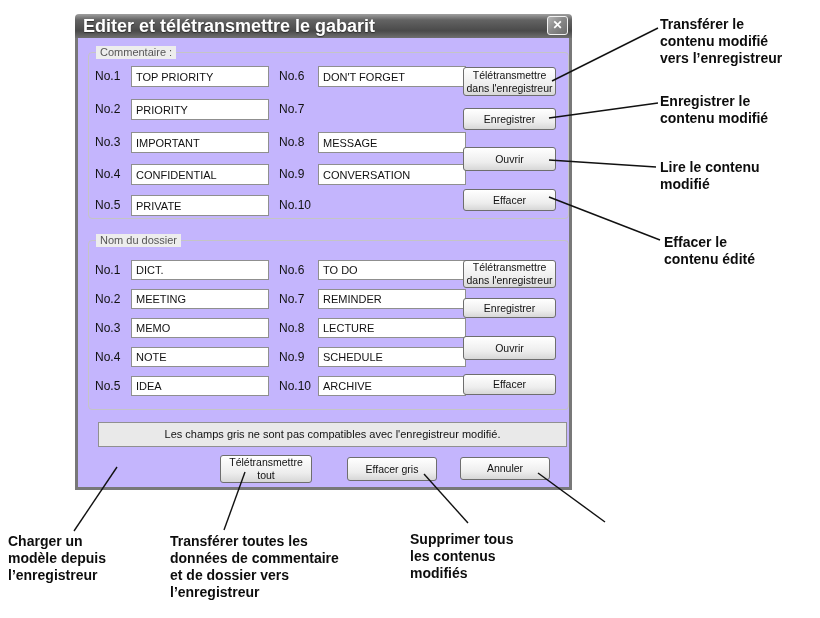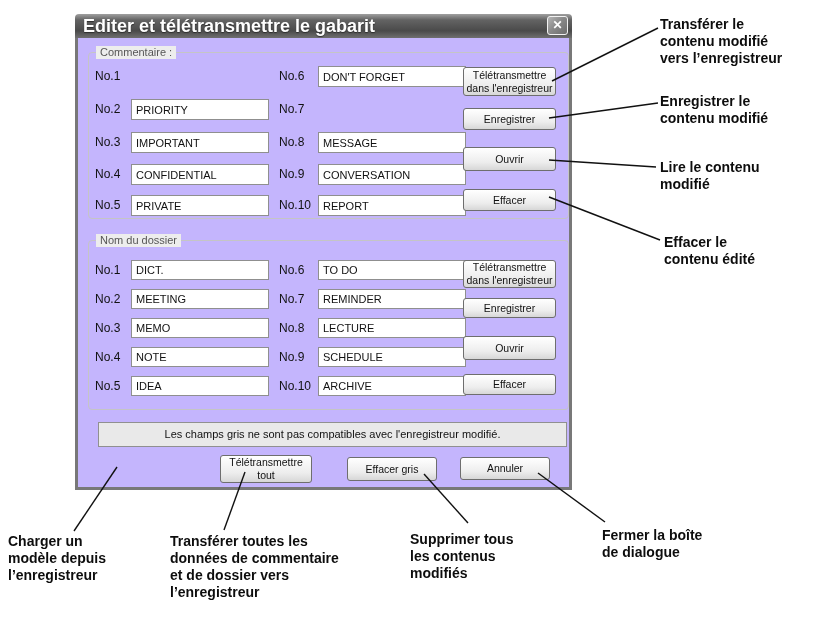--- a/index.html
+++ b/index.html
@@ -67,20 +67,21 @@
     <div class="titlebar">
       <span class="title">Editer et télétransmettre le gabarit</span>
       <button class="closebtn"><span>✕</span></button>
     </div>
     <div class="dlgbody">
 
       <div class="group g1">
         <span class="glabel">Commentaire :</span>
         <div class="row r1">
           <span class="no p1">No.1</span>
+          <input class="fld c1" value="TOP PRIORITY" style="">
           <span class="no p2">No.6</span>
           <input class="fld c2" value="DON'T FORGET" style="">
         </div>
         <div class="row r2">
           <span class="no p1">No.2</span>
           <input class="fld c1" value="PRIORITY" style="">
           <span class="no p2">No.7</span>
         </div>
         <div class="row r3">
           <span class="no p1">No.3</span>
@@ -91,21 +92,20 @@
         <div class="row r4">
           <span class="no p1">No.4</span>
           <input class="fld c1" value="CONFIDENTIAL" style="">
           <span class="no p2">No.9</span>
           <input class="fld c2" value="CONVERSATION" style="">
         </div>
         <div class="row r5">
           <span class="no p1">No.5</span>
           <input class="fld c1" value="PRIVATE" style="">
           <span class="no p2">No.10</span>
-          <input class="fld c2" value="REPORT" style="">
         </div>
         <button class="gbtn bt1">Télétransmettre
 dans l'enregistreur</button>
         <button class="gbtn bt2">Enregistrer</button>
         <button class="gbtn bt3">Ouvrir</button>
         <button class="gbtn bt4">Effacer</button>
       </div>
 
       <div class="group g2">
         <span class="glabel">Nom du dossier</span>
@@ -166,22 +166,20 @@
   <div class="ann a5">Charger un
 modèle depuis
 l’enregistreur</div>
   <div class="ann a6">Transférer toutes les
 données de commentaire
 et de dossier vers
 l’enregistreur</div>
   <div class="ann a7">Supprimer tous
 les contenus
 modifiés</div>
-  <div class="ann a8">Fermer la boîte
-de dialogue</div>
 
   <svg class="lines" width="820" height="618" viewBox="0 0 820 618">
     <line x1="552" y1="81" x2="658" y2="28" stroke="#111" stroke-width="1.4"></line>
     <line x1="549" y1="118" x2="658" y2="103" stroke="#111" stroke-width="1.4"></line>
     <line x1="549" y1="160" x2="656" y2="167" stroke="#111" stroke-width="1.4"></line>
     <line x1="549" y1="197" x2="660" y2="240" stroke="#111" stroke-width="1.4"></line>
     <line x1="117" y1="467" x2="74" y2="531" stroke="#111" stroke-width="1.4"></line>
     <line x1="245" y1="472" x2="224" y2="530" stroke="#111" stroke-width="1.4"></line>
     <line x1="424" y1="474" x2="468" y2="523" stroke="#111" stroke-width="1.4"></line>
     <line x1="538" y1="473" x2="605" y2="522" stroke="#111" stroke-width="1.4"></line>

